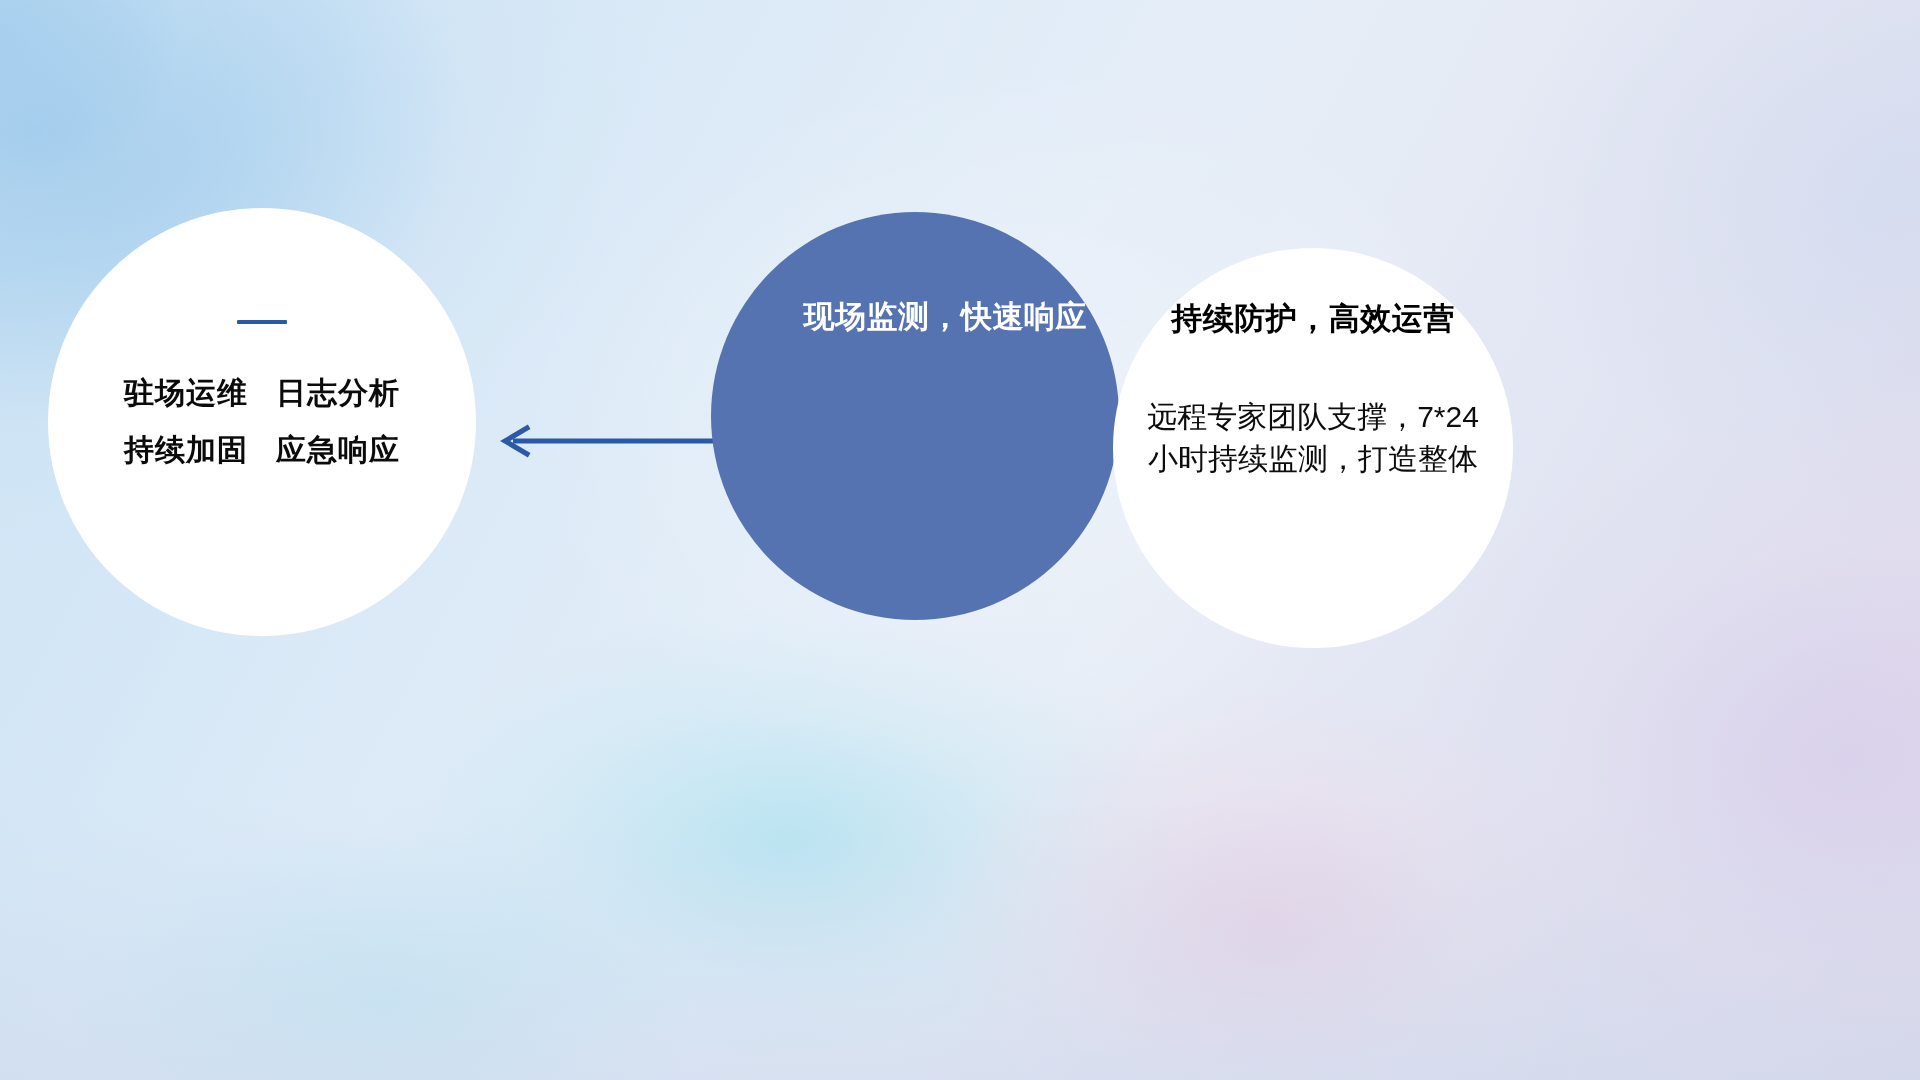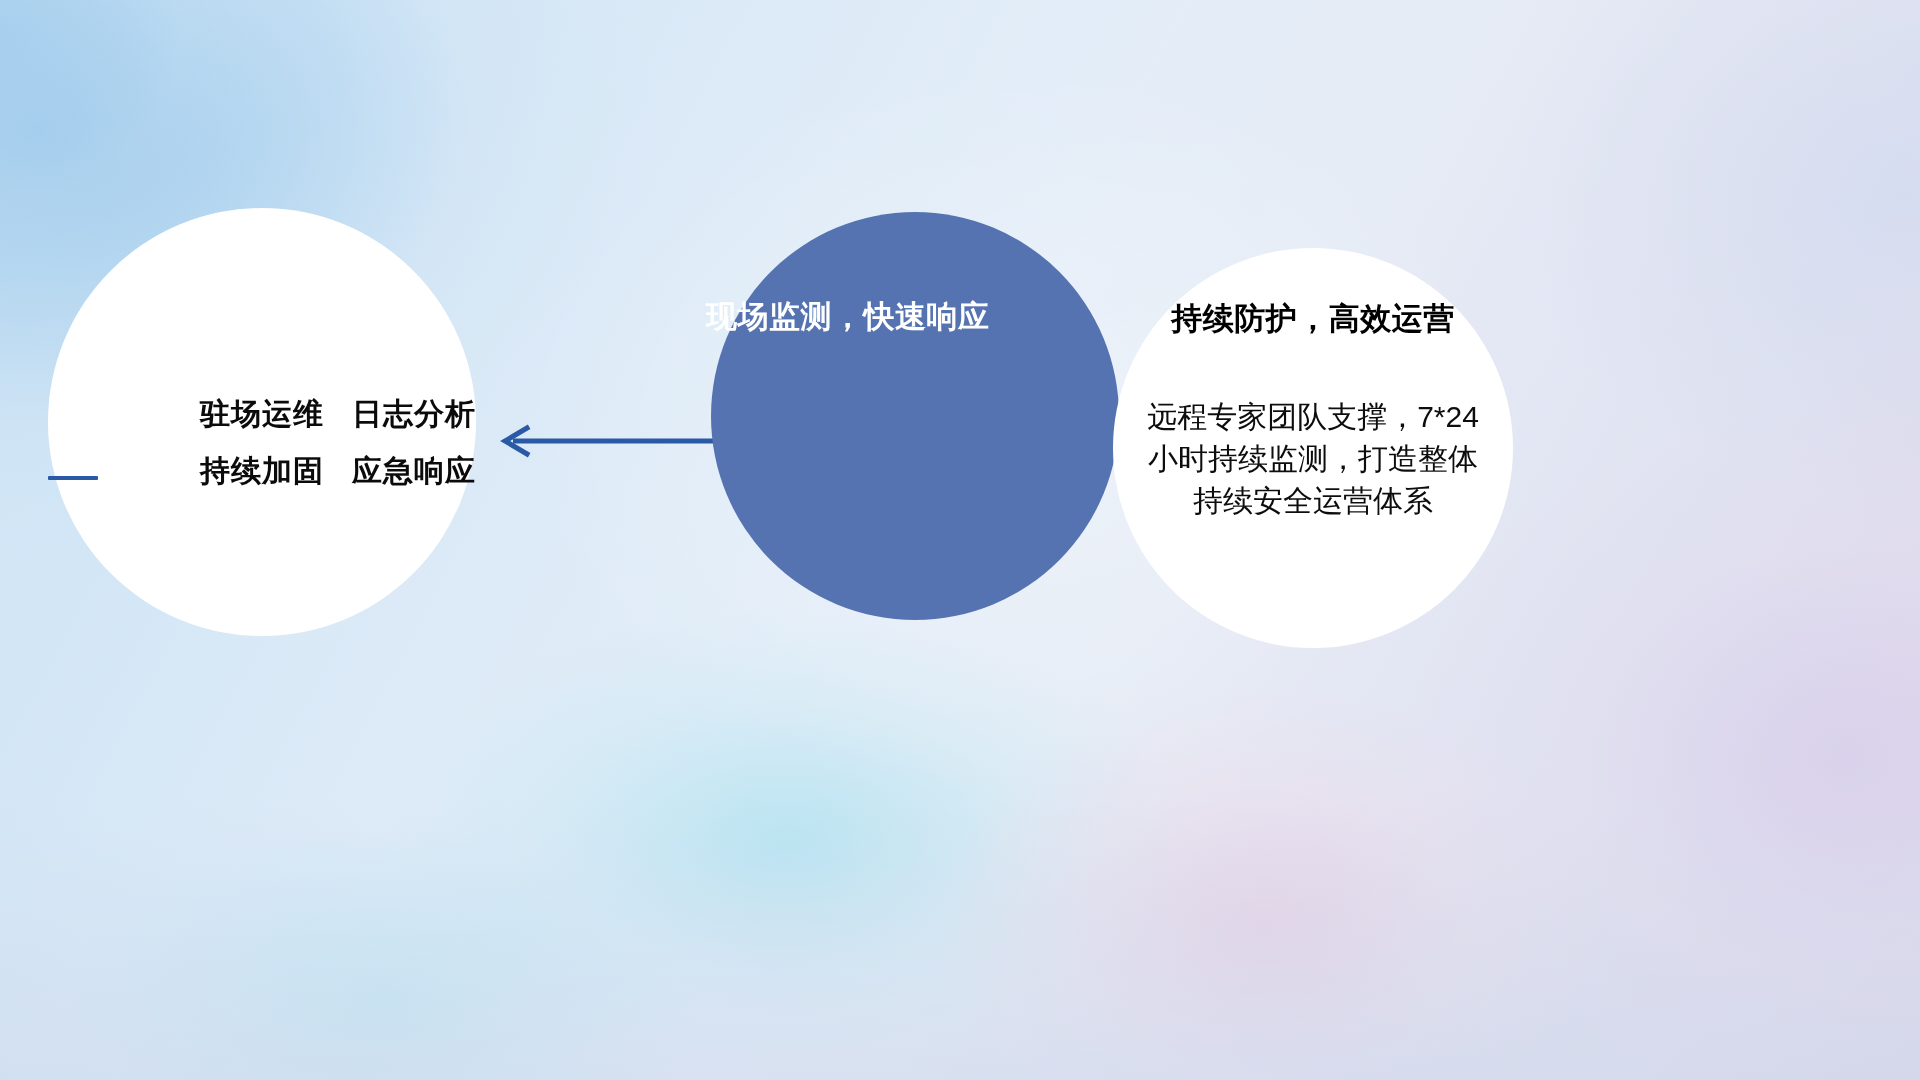--- a/index.html
+++ b/index.html
@@ -125,23 +125,22 @@
 
   
   #left-content {
     position: absolute;
     left: 48px;
     top: 208px;
     width: 428px;
     height: 428px;
     z-index: 7;
     display: flex;
-    flex-direction: row;
+    flex-direction: column;
     align-items: center;
-    justify-content: space-between;
   }
   #left-dash {
     width: 50px;
     height: 4px;
     background: #2a5aa6;
     margin-top: 112px;
     border-radius: 1px;
   }
   #left-lines {
     margin-top: 40px;
@@ -160,28 +159,28 @@
     left: 495px;
     top: 424px;
     width: 220px;
     height: 34px;
     z-index: 3;
   }
 
   
   #center-content {
     position: absolute;
-    left: 706px;
+    left: 679px;
     top: 212px;
     width: 408px;
     height: 408px;
     z-index: 8;
     display: flex;
-    flex-direction: row;
-    align-items: flex-start;
+    flex-direction: column;
+    align-items: flex-end;
     pointer-events: none;
   }
   #center-title {
     margin-top: 84px;
     color: #ffffff;
     font-size: 31px;
     font-weight: bold;
     letter-spacing: 0.5px;
     white-space: nowrap;
   }
@@ -261,17 +260,16 @@
 
   <div id="center-content">
     <div id="center-title">现场监测，快速响应</div>
   </div>
 
   <div id="right-content">
     <div id="right-title">持续防护，高效运营</div>
     <div id="right-body">
       <span class="ln">远程专家团队支撑，7*24</span>
       <span class="ln">小时持续监测，打造整体</span>
-      <span class="ln">持续安全运营体系</span>
     </div>
   </div>
 
 </div>
 
 </body></html>

